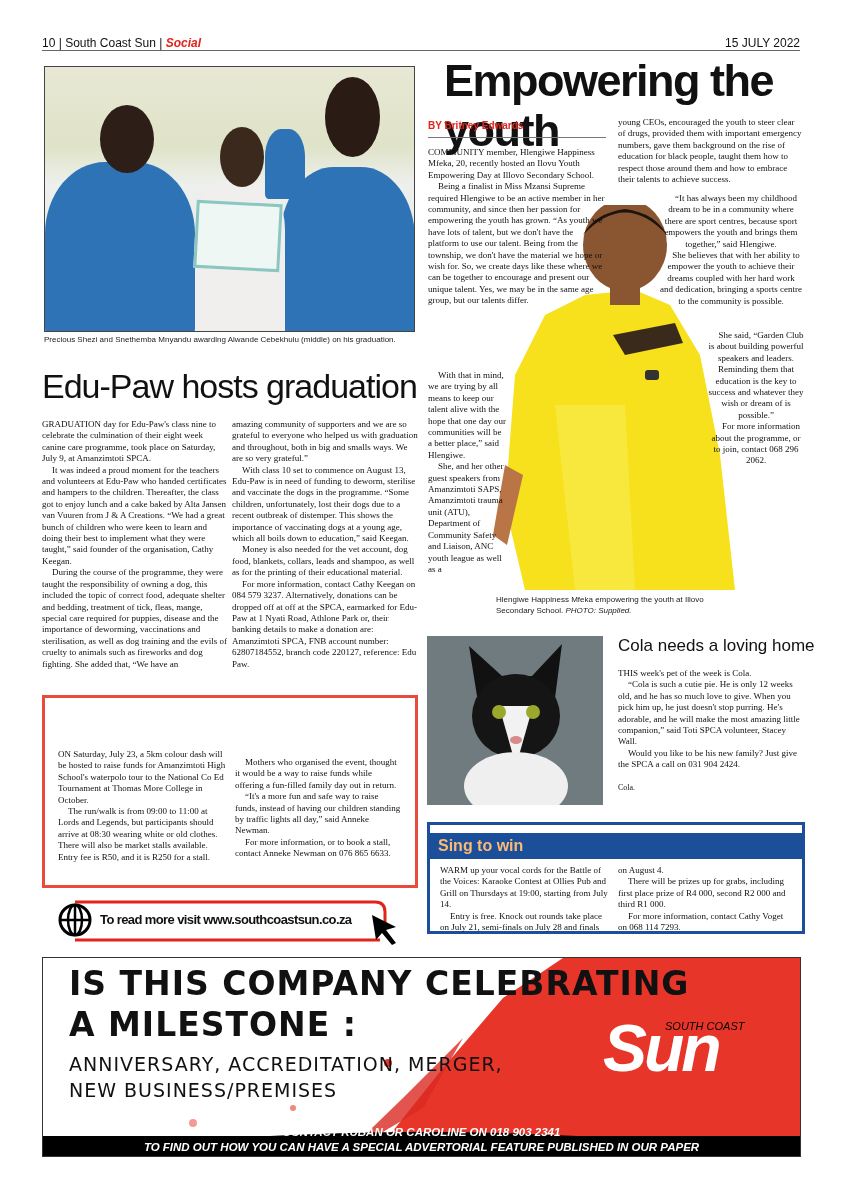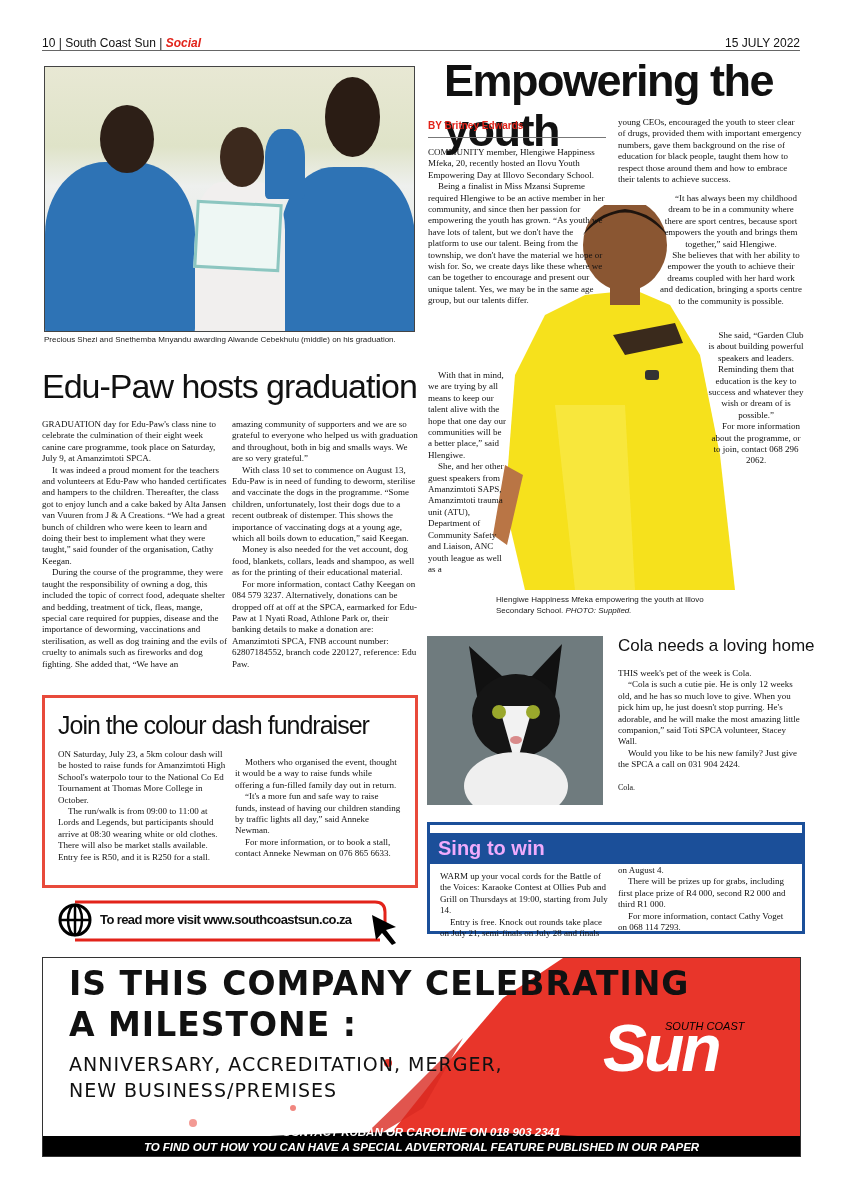--- a/index.html
+++ b/index.html
@@ -17,21 +17,21 @@
   .h-light{font-family:"Liberation Sans",sans-serif;font-weight:normal;letter-spacing:-1px;}
   .body{font-size:9px;line-height:11.4px;text-align:left;}
   .body p{margin:0;text-indent:10px;}
   .body p.first{text-indent:0;}
   .h-bold{font-family:"Liberation Sans",sans-serif;font-weight:bold;letter-spacing:-1.5px;}
   .byline{font-family:"Liberation Sans",sans-serif;font-weight:bold;color:#e2231a;font-size:10px;}
   .yellow{left:485px;top:205px;width:260px;height:385px;}
   .catphoto{left:427px;top:636px;width:176px;height:169px;background:linear-gradient(135deg,#5e6a6d,#8e9a9b 40%,#6d7a7e);overflow:hidden;}
   .redbox{left:42px;top:695px;width:370px;height:187px;border:3px solid #e84a3b;}
   .bluebox{left:427px;top:822px;width:372px;height:106px;border:3px solid #1b4f99;}
-  .bluehead{background:#1b4f99;color:#f0abfc;font-family:"Liberation Sans",sans-serif;font-weight:bold;font-size:20px;padding:4px 8px;margin-top:8px;}
+  .bluehead{background:#1b4f99;color:#fdba74;font-family:"Liberation Sans",sans-serif;font-weight:bold;font-size:16px;padding:4px 8px;margin-top:8px;}
   .webbar{left:55px;top:898px;width:330px;height:38px;}
   .ad{left:42px;top:957px;width:757px;height:198px;background:#fff;overflow:hidden;border:1px solid #333;}
   .adline1{font-family:"DejaVu Sans",sans-serif;font-weight:bold;font-size:33px;letter-spacing:1px;}
   .adline2{font-family:"DejaVu Sans",sans-serif;font-size:19px;letter-spacing:1px;}
   .contact{font-family:"Liberation Sans",sans-serif;font-weight:bold;font-style:italic;color:#fff;font-size:11.5px;text-align:center;}
 </style>
 </head>
 <body>
 
 <div class="abs folio">
@@ -122,21 +122,20 @@
 </div>
 <div class="abs h-light" style="left:618px;top:636px;font-size:17px;letter-spacing:0;">Cola needs a loving home</div>
 <div class="abs body" style="left:618px;top:668px;width:186px;">
   <p class="first">THIS week's pet of the week is Cola.</p>
   <p>“Cola is such a cutie pie. He is only 12 weeks old, and he has so much love to give. When you pick him up, he just doesn't stop purring. He's adorable, and he will make the most amazing little companion,” said Toti SPCA volunteer, Stacey Wall.</p>
   <p>Would you like to be his new family? Just give the SPCA a call on 031 904 2424.</p>
   <p class="first" style="margin-top:11px;font-size:8px;">Cola.</p>
 </div>
 
 <div class="abs redbox">
-  <div class="h-light" style="position:absolute;left:13px;top:12px;font-size:25px;line-height:30px;">Join the colour dash fundraiser</div>
   <div class="body" style="position:absolute;left:13px;top:51px;width:168px;">
     <p class="first">ON Saturday, July 23, a 5km colour dash will be hosted to raise funds for Amanzimtoti High School's waterpolo tour to the National Co Ed Tournament at Thomas More College in October.</p>
     <p>The run/walk is from 09:00 to 11:00 at Lords and Legends, but participants should arrive at 08:30 wearing white or old clothes. There will also be market stalls available. Entry fee is R50, and it is R250 for a stall.</p>
   </div>
   <div class="body" style="position:absolute;left:190px;top:51px;width:168px;margin-top:8px;">
     <p>Mothers who organised the event, thought it would be a way to raise funds while offering a fun-filled family day out in return.</p>
     <p>“It's a more fun and safe way to raise funds, instead of having our children standing by traffic lights all day,” said Anneke Newman.</p>
     <p>For more information, or to book a stall, contact Anneke Newman on 076 865 6633.</p>
   </div>
 </div>
@@ -153,21 +152,21 @@
     <line x1="18" y1="3" x2="18" y2="33" stroke="#000" stroke-width="2.5"></line>
   </svg>
   <div style="position:absolute;left:45px;top:14px;font-family:'Liberation Sans',sans-serif;font-weight:bold;font-size:13px;letter-spacing:-0.6px;">To read more visit www.southcoastsun.co.za</div>
   <svg width="30" height="34" viewBox="0 0 30 34" style="position:absolute;left:315px;top:15px;">
     <path d="M2 2 L26 14 L16 17 L26 30 L22 32 L12 20 L6 27 Z" fill="#000"></path>
   </svg>
 </div>
 
 <div class="abs bluebox">
   <div class="bluehead">Sing to win</div>
-  <div class="body" style="position:absolute;left:10px;top:40px;width:170px;margin-top:6px;">
+  <div class="body" style="position:absolute;left:10px;top:40px;width:170px;">
     <p class="first">WARM up your vocal cords for the Battle of the Voices: Karaoke Contest at Ollies Pub and Grill on Thursdays at 19:00, starting from July 14.</p>
     <p>Entry is free. Knock out rounds take place on July 21, semi-finals on July 28 and finals</p>
   </div>
   <div class="body" style="position:absolute;left:188px;top:40px;width:176px;">
     <p class="first">on August 4.</p>
     <p>There will be prizes up for grabs, including first place prize of R4 000, second R2 000 and third R1 000.</p>
     <p>For more information, contact Cathy Voget on 068 114 7293.</p>
   </div>
 </div>
 

